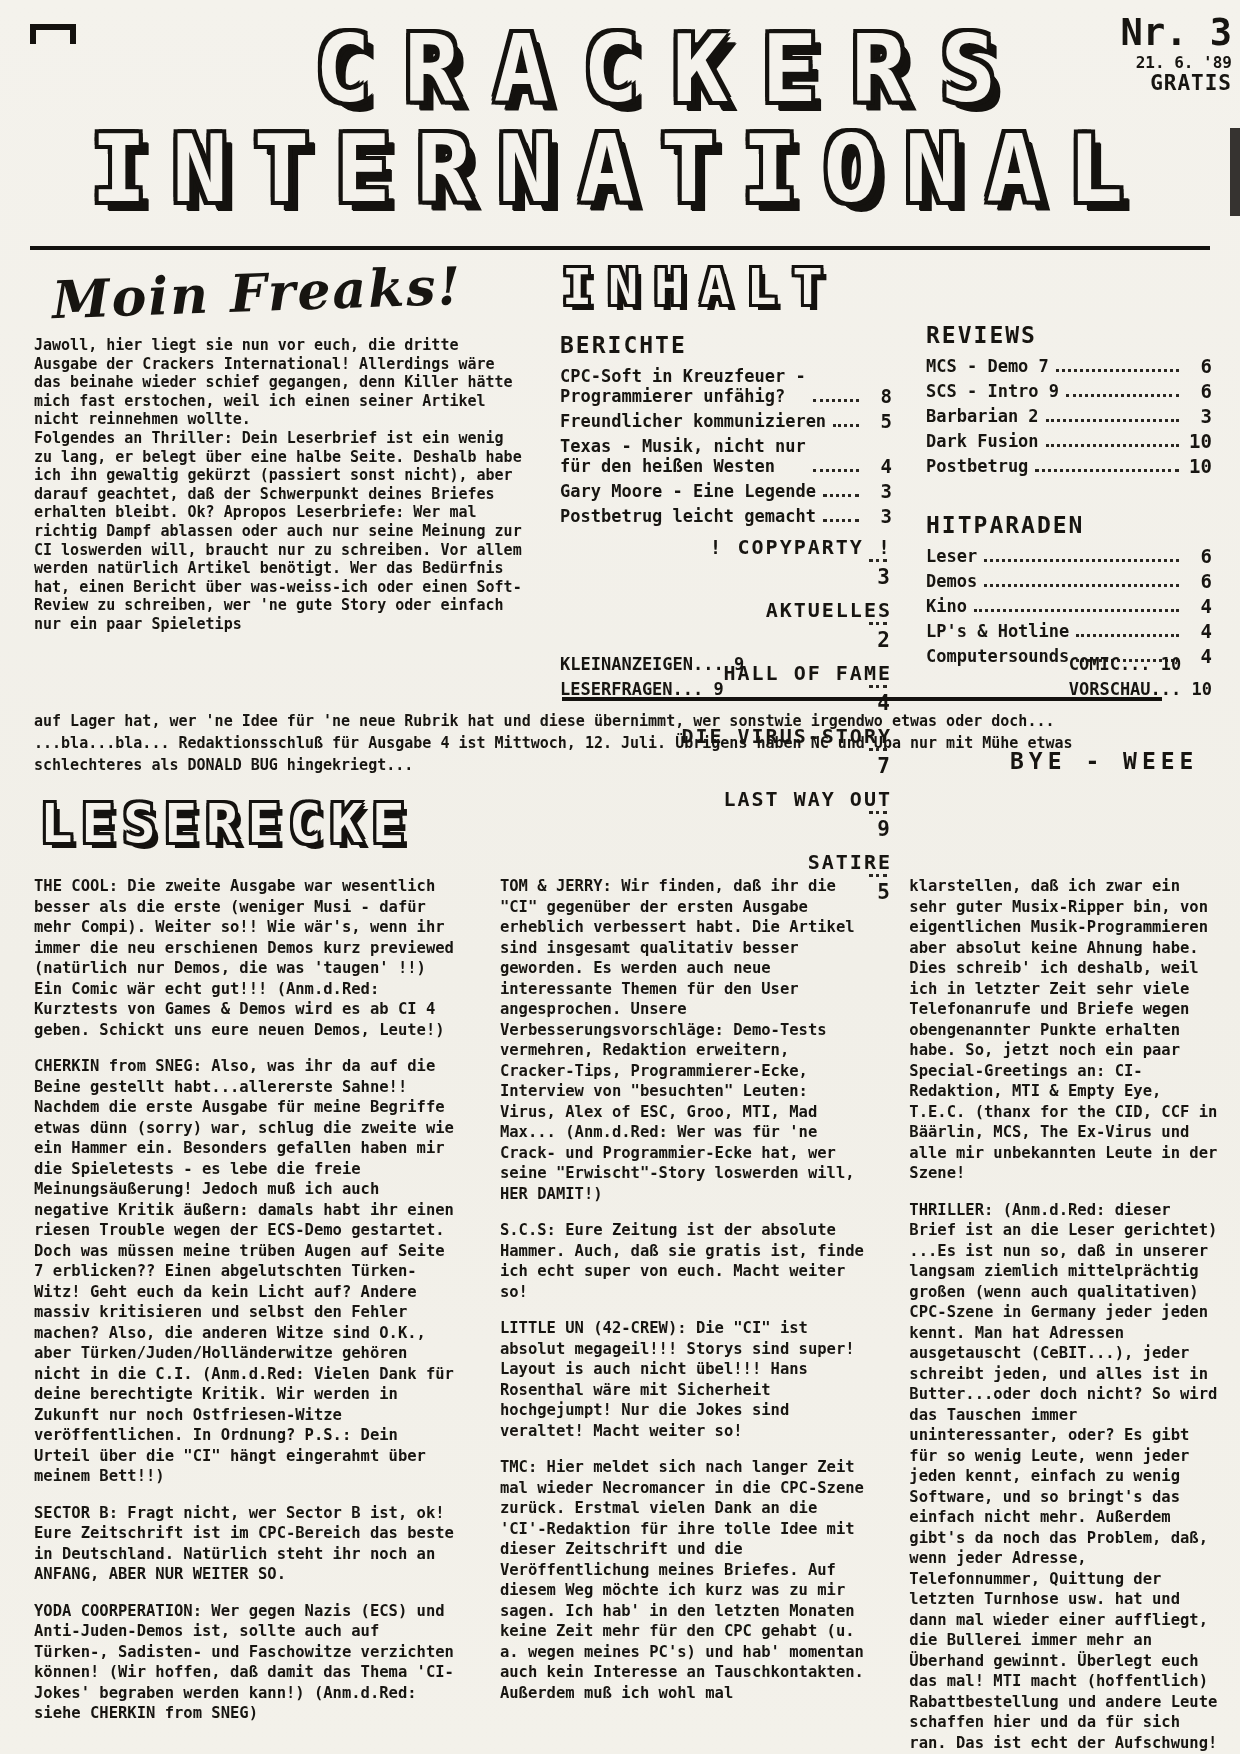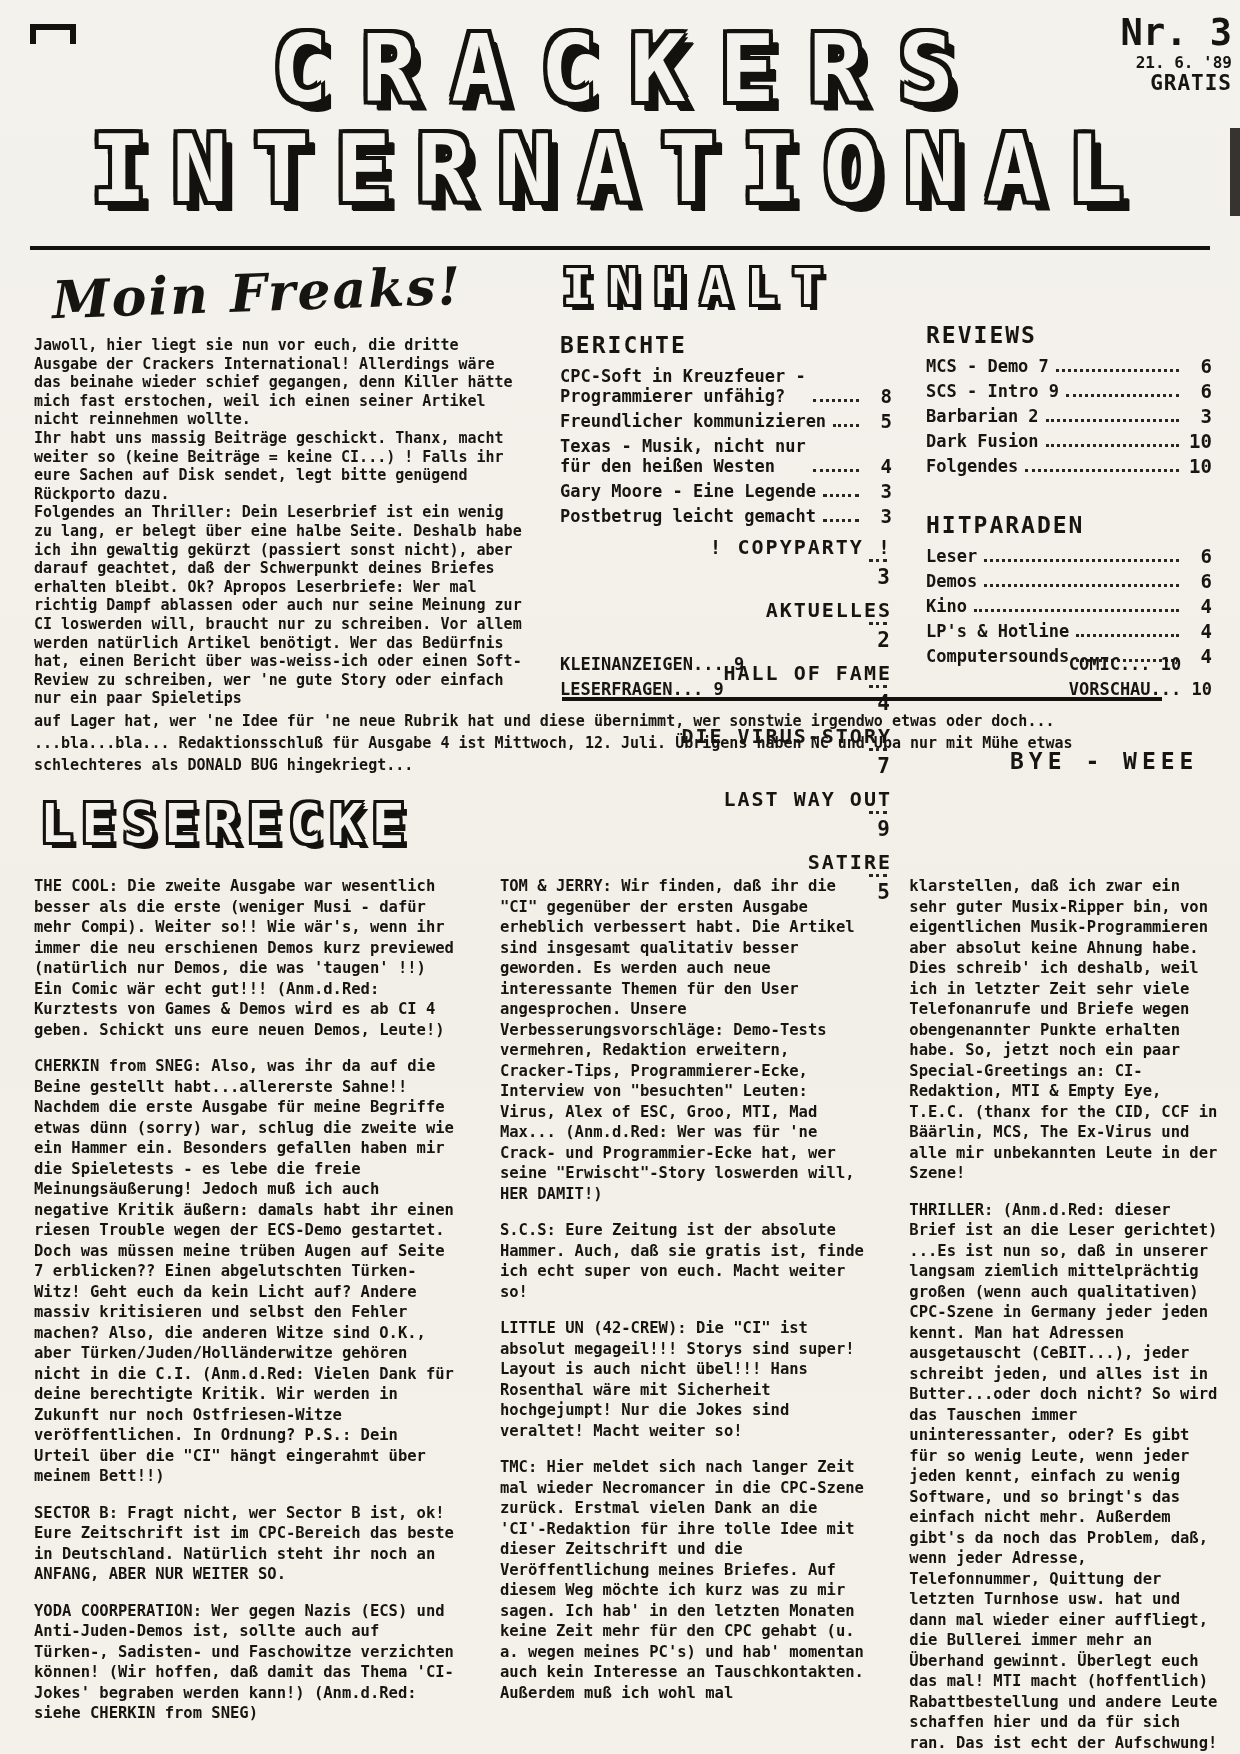--- a/index.html
+++ b/index.html
@@ -25,21 +25,21 @@
     position:absolute;
     font-weight:bold;
     color:#f4f2ec;
     text-align:center;
     white-space:nowrap;
     text-shadow:
       -4px -4px 0 #14120f, 4px -4px 0 #14120f, -4px 4px 0 #14120f, 4px 4px 0 #14120f,
       -4px 0 0 #14120f, 4px 0 0 #14120f, 0 -4px 0 #14120f, 0 4px 0 #14120f,
       9px 9px 0 #14120f, 10px 10px 0 #14120f;
   }
-  .masthead-1{left:230px;top:16px;width:800px;font-size:92px;letter-spacing:34px;}
+  .masthead-1{left:230px;top:16px;width:800px;font-size:92px;letter-spacing:34px;text-align:right;}
   .masthead-2{left:20px;top:116px;width:1200px;font-size:92px;letter-spacing:26px;}
   .issue-box{position:absolute;left:1082px;top:14px;width:150px;line-height:1.05;text-align:right;}
   .issue-number{font-size:37px;font-weight:bold;}
   .issue-date{font-size:16px;font-weight:bold;margin-top:2px;}
   .issue-price{font-size:21px;font-weight:bold;letter-spacing:1px;}
   
   .rule{position:absolute;background:#14120f;}
   .rule-top{left:30px;top:246px;width:1180px;height:4px;}
   .rule-mid{left:562px;top:697px;width:600px;height:4px;}
   
@@ -119,21 +119,20 @@
     <div class="issue-number">Nr. 3</div>
     <div class="issue-date">21. 6. '89</div>
     <div class="issue-price">GRATIS</div>
   </div>
 
   <div class="rule rule-top"></div>
 
   <div class="editorial-heading">Moin Freaks!</div>
   <div class="editorial-body">
       <p>Jawoll, hier liegt sie nun vor euch, die dritte Ausgabe der Crackers International! Allerdings wäre das beinahe wieder schief gegangen, denn Killer hätte mich fast erstochen, weil ich einen seiner Artikel nicht reinnehmen wollte.</p>
-      <p>Ihr habt uns massig Beiträge geschickt. Thanx, macht weiter so (keine Beiträge = keine CI...) ! Falls ihr eure Sachen auf Disk sendet, legt bitte genügend Rückporto dazu.</p>
       <p>Folgendes an Thriller: Dein Leserbrief ist ein wenig zu lang, er belegt über eine halbe Seite. Deshalb habe ich ihn gewaltig gekürzt (passiert sonst nicht), aber darauf geachtet, daß der Schwerpunkt deines Briefes erhalten bleibt. Ok? Apropos Leserbriefe: Wer mal richtig Dampf ablassen oder auch nur seine Meinung zur CI loswerden will, braucht nur zu schreiben. Vor allem werden natürlich Artikel benötigt. Wer das Bedürfnis hat, einen Bericht über was-weiss-ich oder einen Soft-Review zu schreiben, wer 'ne gute Story oder einfach nur ein paar Spieletips</p>
     </div>
   <div class="wide-lines">
       <p>auf Lager hat, wer 'ne Idee für 'ne neue Rubrik hat und diese übernimmt, wer sonstwie irgendwo etwas oder doch...</p>
       <p>...bla...bla... Redaktionsschluß für Ausgabe 4 ist Mittwoch, 12. Juli. Übrigens haben NC und Uba nur mit Mühe etwas</p>
       <p>schlechteres als DONALD BUG hingekriegt...</p>
     </div>
   <div class="signoff">BYE - WEEE</div>
 
   <div class="bubble inhalt-heading">INHALT</div>
@@ -213,21 +212,21 @@
         <span class="toc-label">Barbarian 2</span>
         <span class="toc-leader"></span>
         <span class="toc-page">3</span>
       </div>
       <div class="toc-row">
         <span class="toc-label">Dark Fusion</span>
         <span class="toc-leader"></span>
         <span class="toc-page">10</span>
       </div>
       <div class="toc-row">
-        <span class="toc-label">Folgendes</span>
+        <span class="toc-label">Postbetrug</span>
         <span class="toc-leader"></span>
         <span class="toc-page">10</span>
       </div>
     </div>
   <div class="toc-block toc-hitparaden">
       <div class="toc-title">HITPARADEN</div>
       <div class="toc-row">
         <span class="toc-label">Leser</span>
         <span class="toc-leader"></span>
         <span class="toc-page">6</span>

